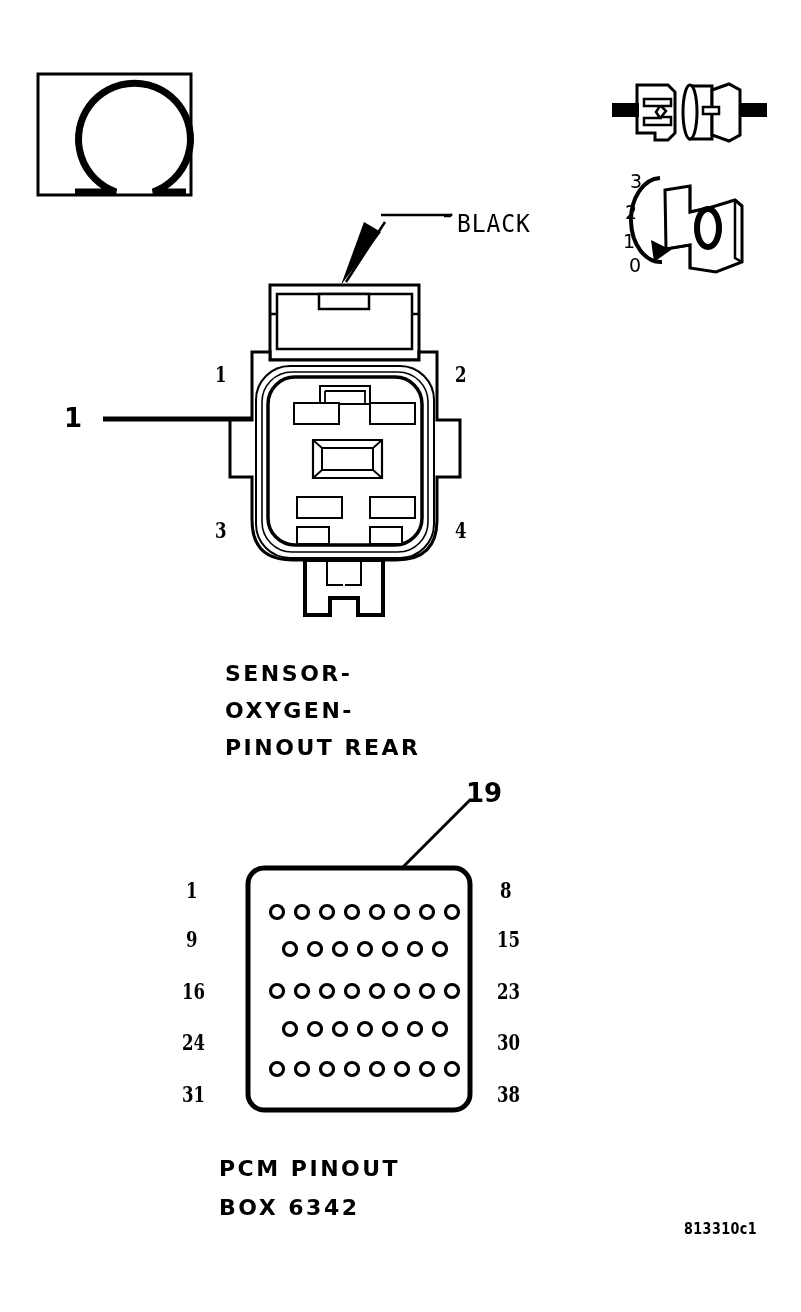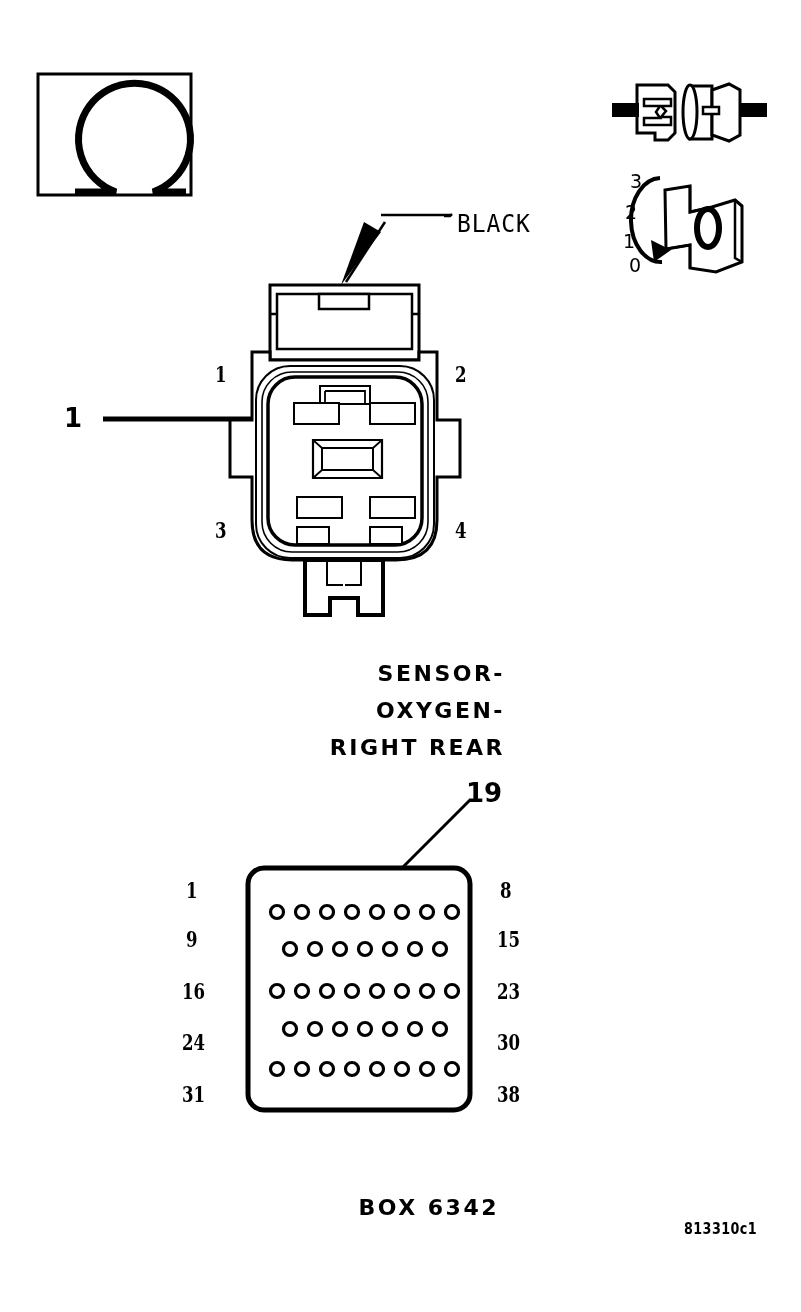--- a/index.html
+++ b/index.html
@@ -40,21 +40,21 @@
     font-size: 23px;
     transform: scaleX(0.72);
     transform-origin: left center;
   }
   
   .caption {
     font-family: "DejaVu Sans", sans-serif;
     font-weight: 700;
     font-size: 22px;
     letter-spacing: 2.5px;
-    text-align: right;
+    text-align: left;
   }
   .label-black {
     font-family: "DejaVu Sans Mono", monospace;
     font-weight: 400;
     font-size: 25px;
     letter-spacing: 1px;
     transform: scaleX(0.92);
     transform-origin: left center;
   }
   .arrow-num {
@@ -248,33 +248,34 @@
   <div class="txt num" style="left:215px; top:518px;">3</div>
   <div class="txt num" style="left:455px; top:518px;">4</div>
 
   <div class="txt dial-num" style="left:630px; top:172px;">3</div>
   <div class="txt dial-num" style="left:625px; top:203px;">2</div>
   <div class="txt dial-num" style="left:623px; top:232px;">1</div>
   <div class="txt dial-num" style="left:629px; top:256px;">0</div>
 
   <div class="txt caption" style="left:225px; top:663px; width:280px;">SENSOR-</div>
   <div class="txt caption" style="left:225px; top:700px; width:280px;">OXYGEN-</div>
-  <div class="txt caption" style="left:225px; top:737px; width:280px;">RIGHT REAR</div>
+  <div class="txt caption" style="left:225px; top:737px; width:280px;">PINOUT REAR</div>
 
   <div class="txt arrow-num" style="left:466px; top:780px;">19</div>
 
   <div class="txt num" style="left:186px; top:878px;">1</div>
   <div class="txt num" style="left:186px; top:927px;">9</div>
   <div class="txt num" style="left:182px; top:979px;">16</div>
   <div class="txt num" style="left:182px; top:1030px;">24</div>
   <div class="txt num" style="left:182px; top:1082px;">31</div>
 
   <div class="txt num" style="left:500px; top:878px;">8</div>
   <div class="txt num" style="left:497px; top:927px;">15</div>
   <div class="txt num" style="left:497px; top:979px;">23</div>
   <div class="txt num" style="left:497px; top:1030px;">30</div>
   <div class="txt num" style="left:497px; top:1082px;">38</div>
 
+  <div class="txt caption" style="left:219px; top:1158px; width:280px;">PCM PINOUT</div>
   <div class="txt caption" style="left:219px; top:1197px; width:280px;">BOX 6342</div>
 
   <div class="txt figcode" style="left:684px; top:1222px;">813310c1</div>
 
 </div>
 
 </body></html>

